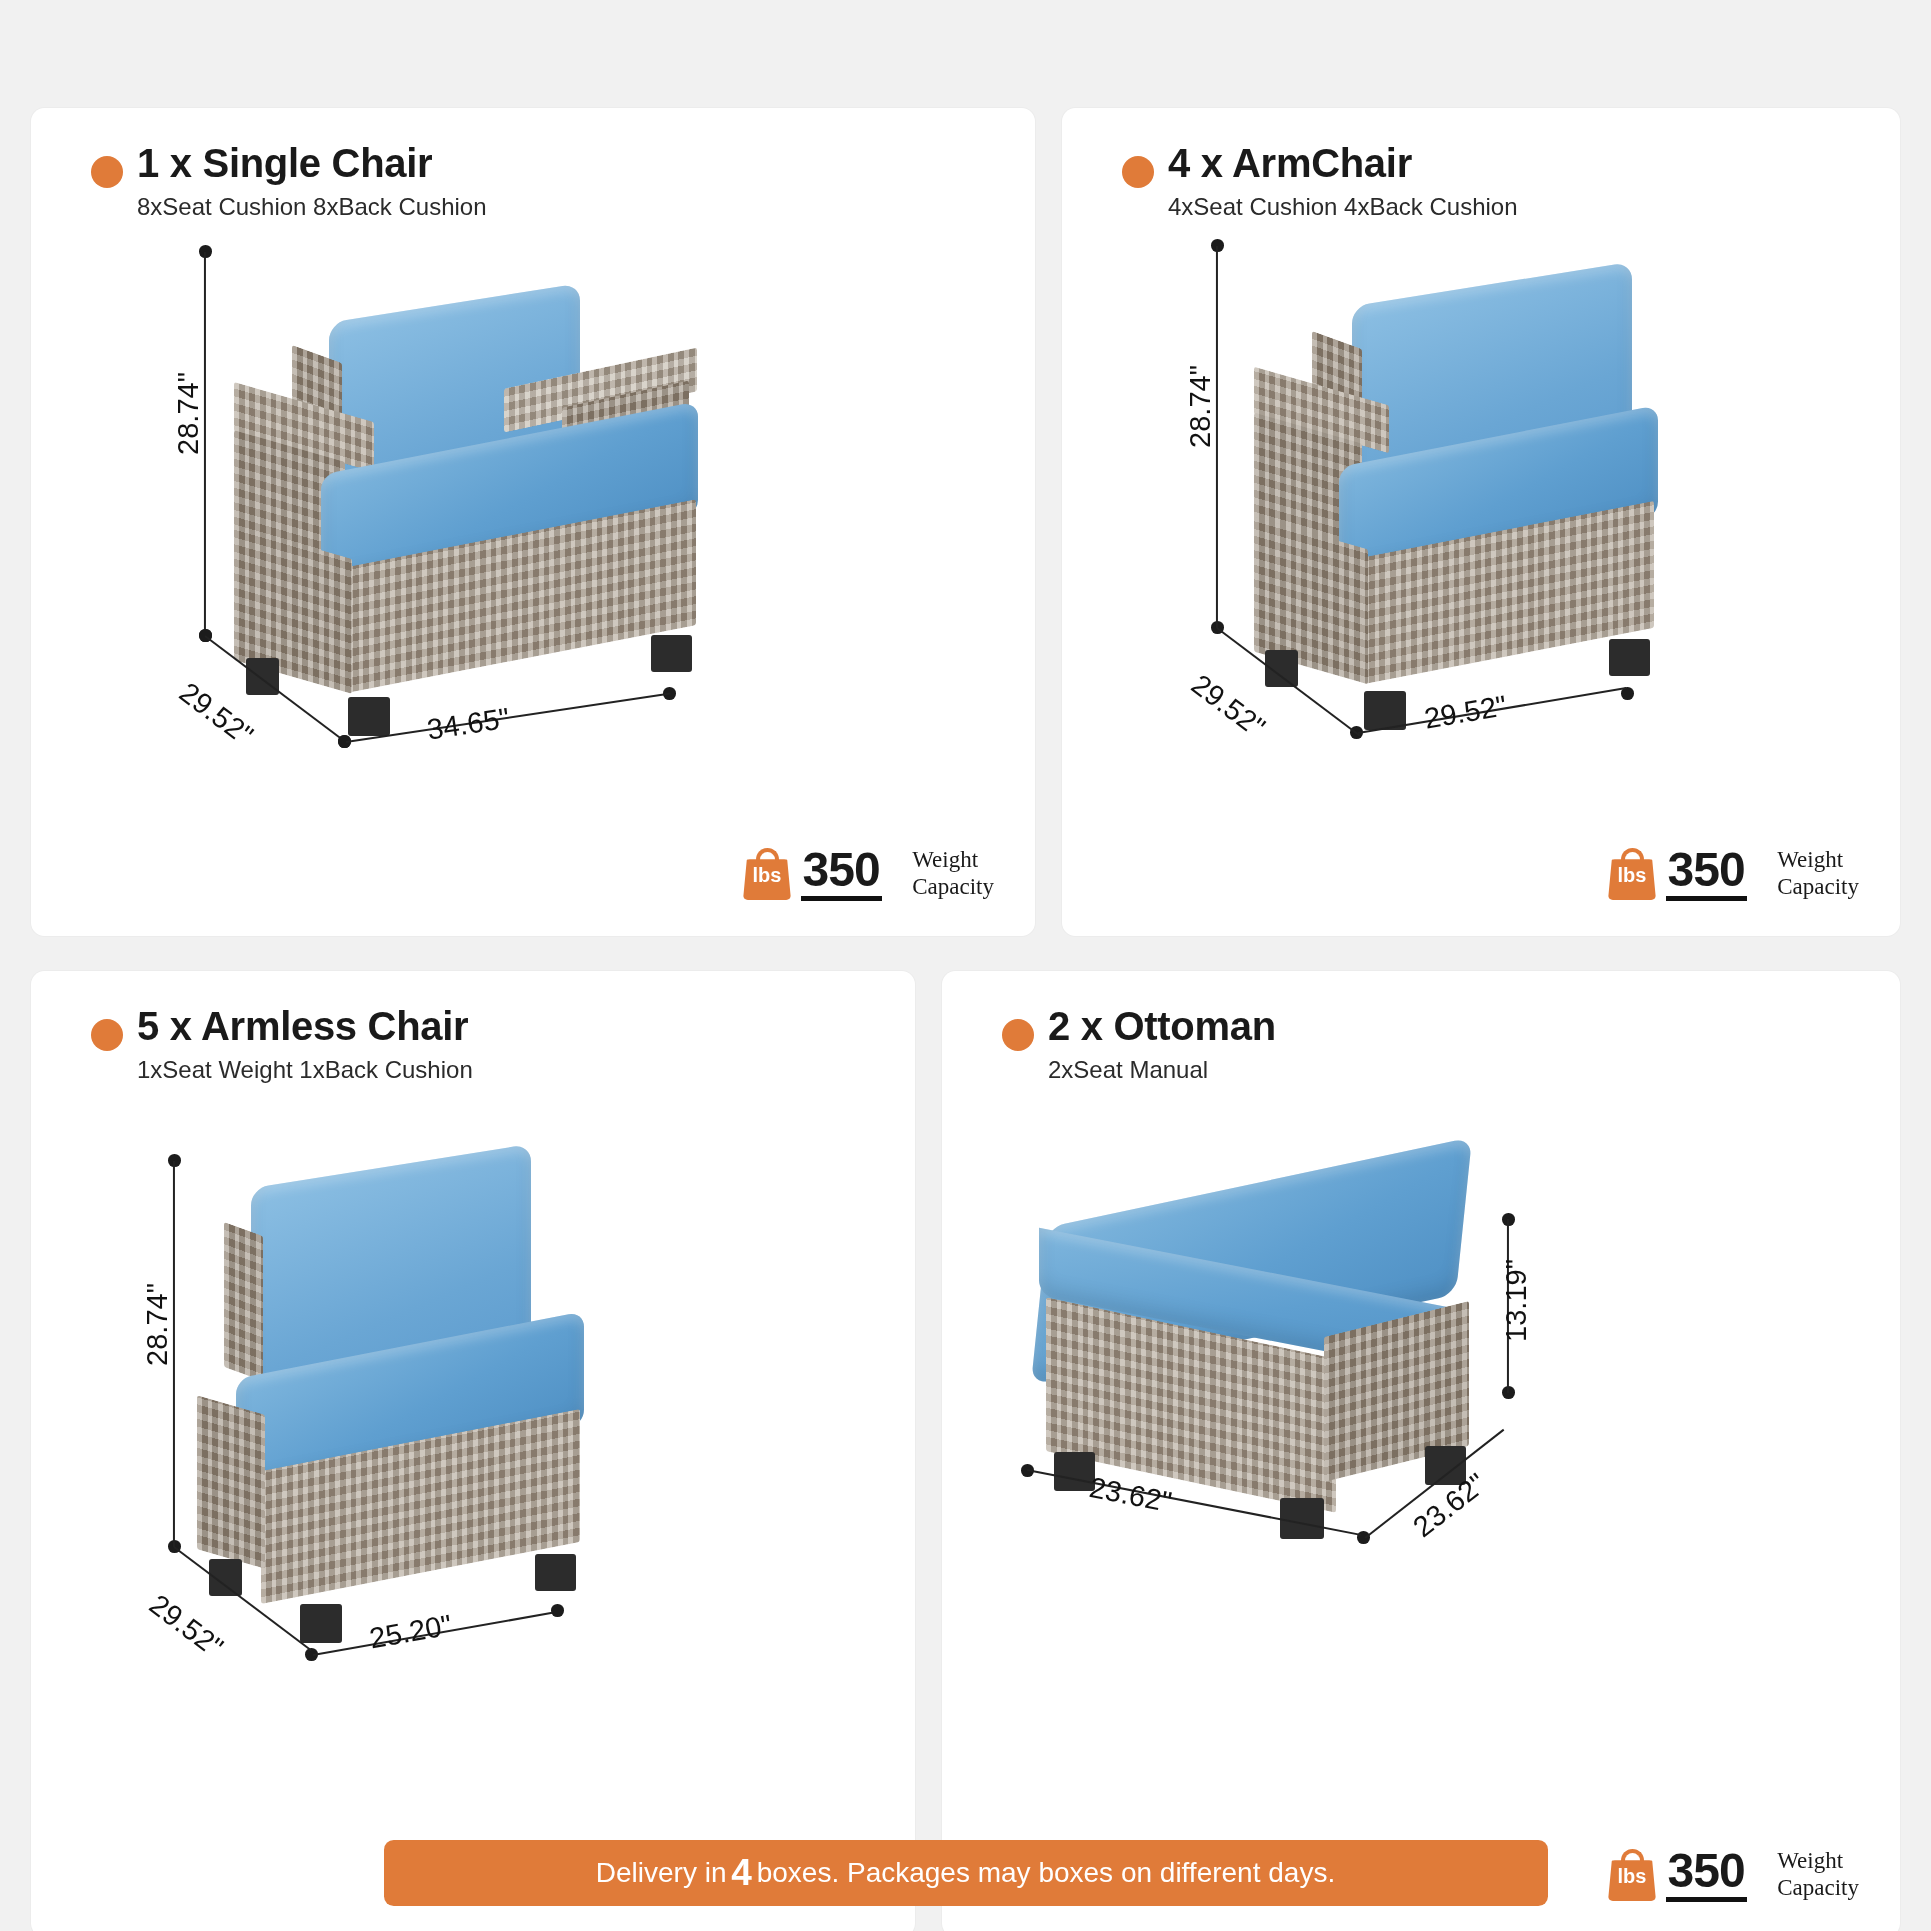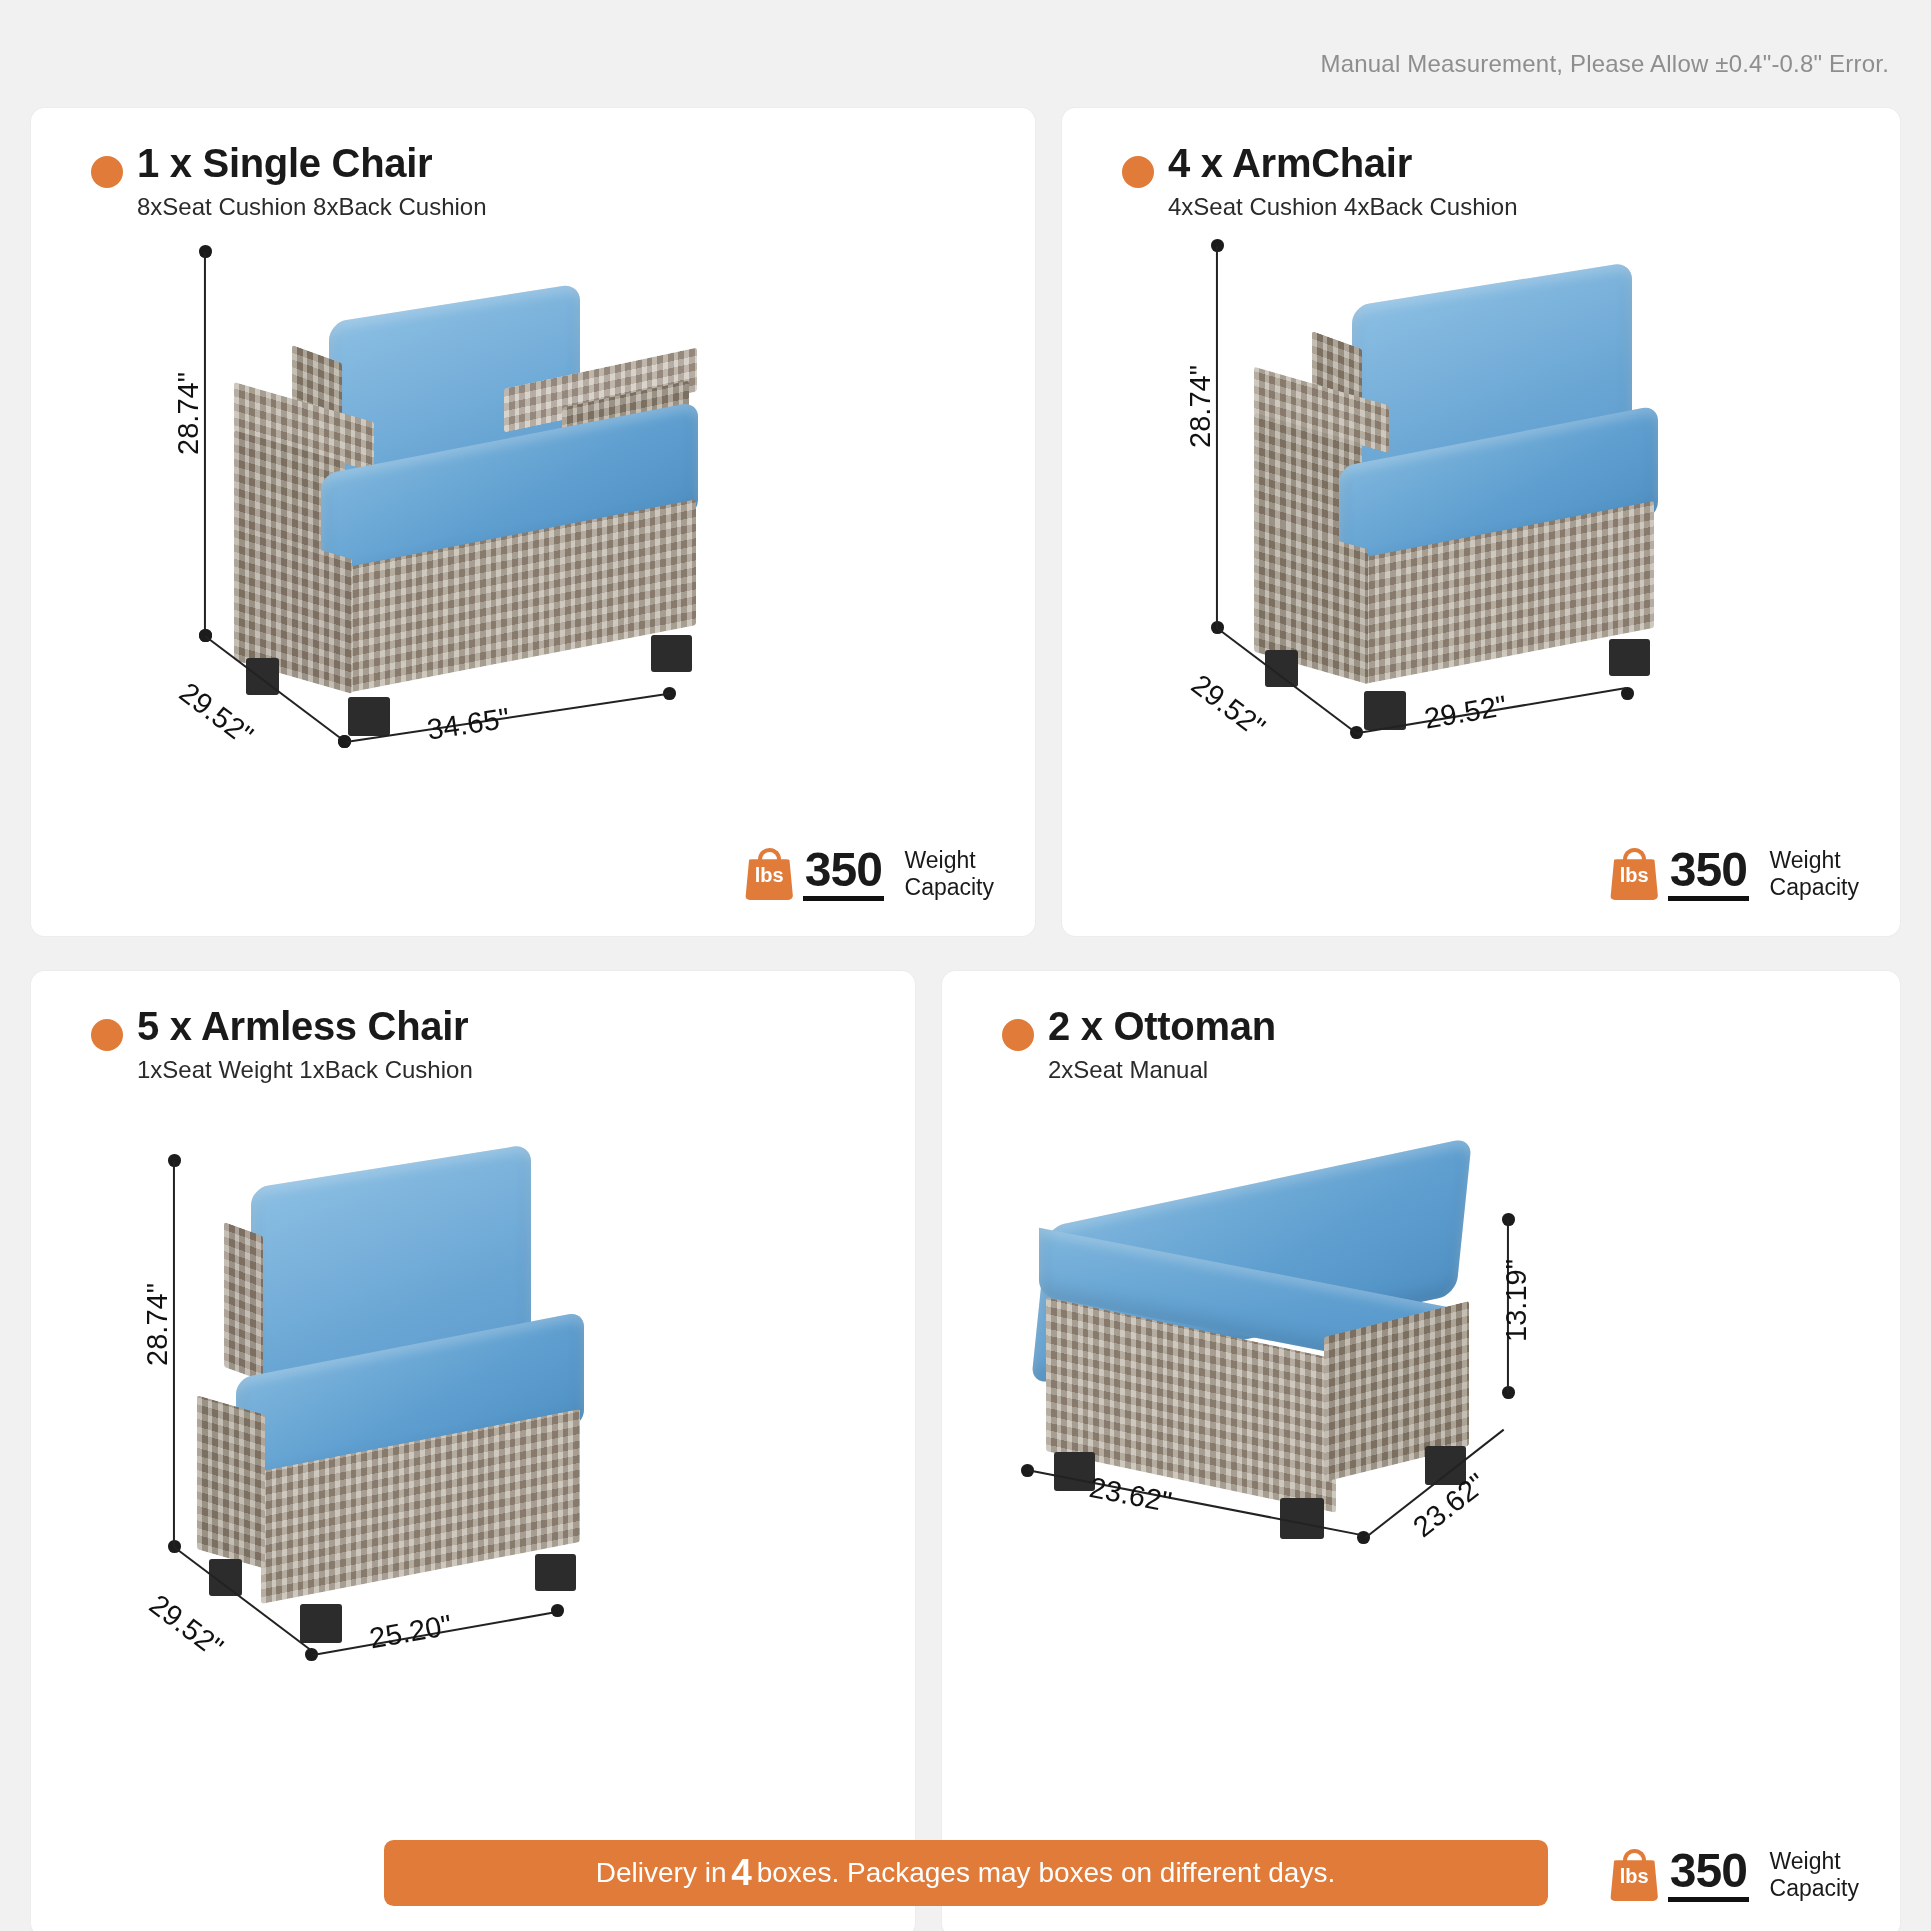--- a/index.html
+++ b/index.html
@@ -112,21 +112,22 @@
     font-size: 48px;
     font-weight: bold;
     line-height: 1;
     border-bottom: 5.8px solid #111;
     padding: 0 1.9px 1.9px 1.9px;
     letter-spacing: -1px;
   }
   .weight .cap {
     font-size: 23px;
     line-height: 1.15;
-    margin-left: 11px;
+    margin-left: 21px;
+    font-family: Liberation Serif, serif;
   }
 
   
   .illus { position: absolute; }
 
   
   .wicker {
     background-color: #ab9f8f;
     background-image:
       repeating-linear-gradient(90deg, rgba(255,255,255,0.30) 0px, rgba(255,255,255,0.30) 4.8px, rgba(0,0,0,0.10) 4.8px, rgba(0,0,0,0.10) 10.6px),
@@ -191,21 +192,20 @@
     font-size: 28px;
     white-space: nowrap;
   }
   .banner b { font-size: 37px; padding: 0 4.8px; }
 </style>
 </head>
 <body>
 
 <div class="page">
 
-  <div class="disclaimer">Manual Measurement, Please Allow ±0.4"-0.8" Error.</div>
 
   <div class="grid">
 
     <div class="card" id="card-0">
       <div class="card-head">
         <span class="bullet"></span>
         <div class="card-title">1 x Single Chair</div>
         <div class="card-sub">8xSeat Cushion  8xBack Cushion</div>
       </div>
 

